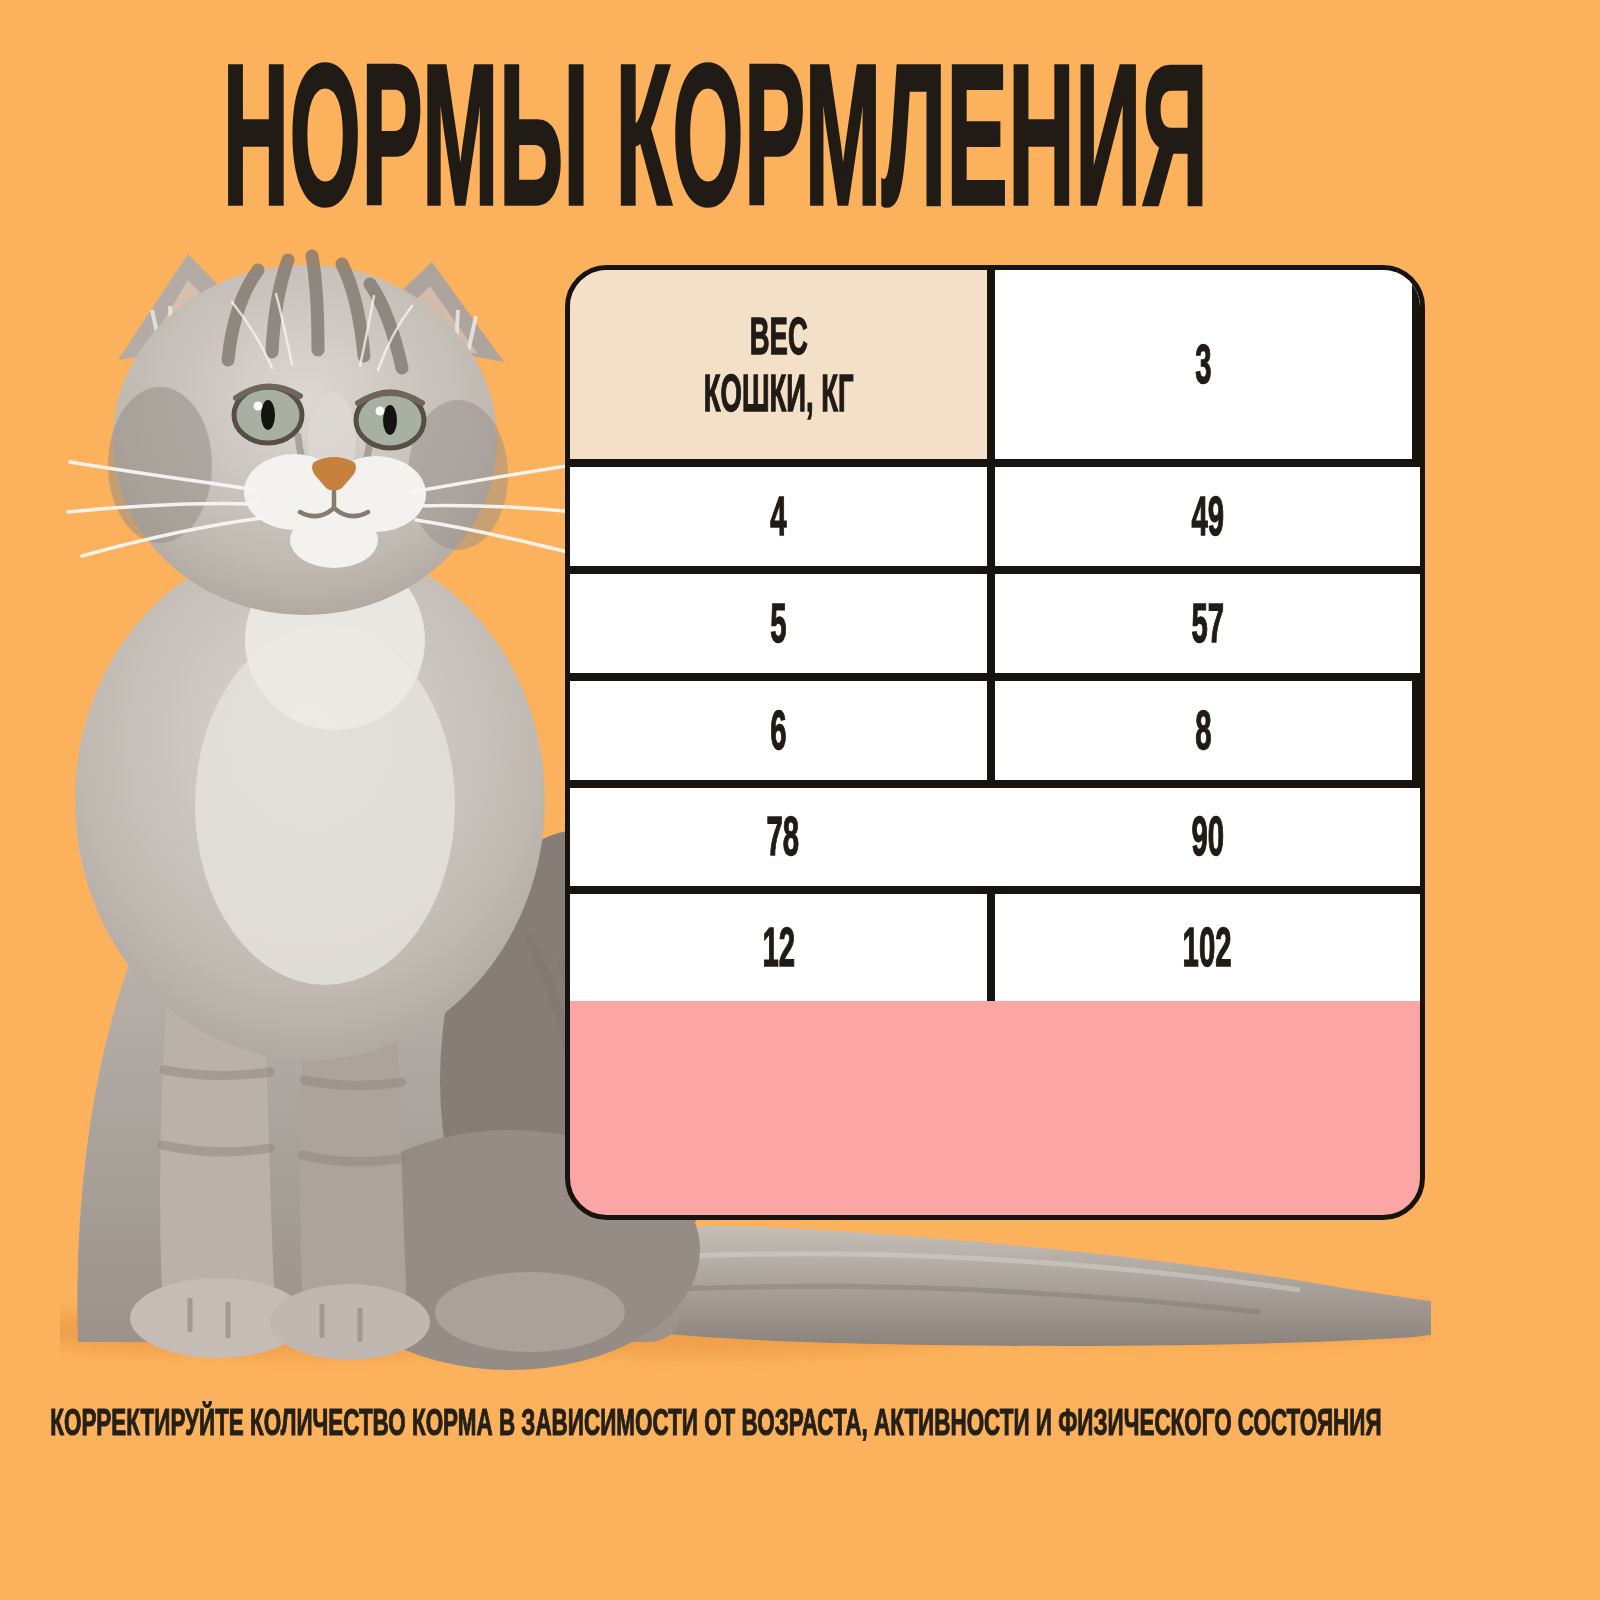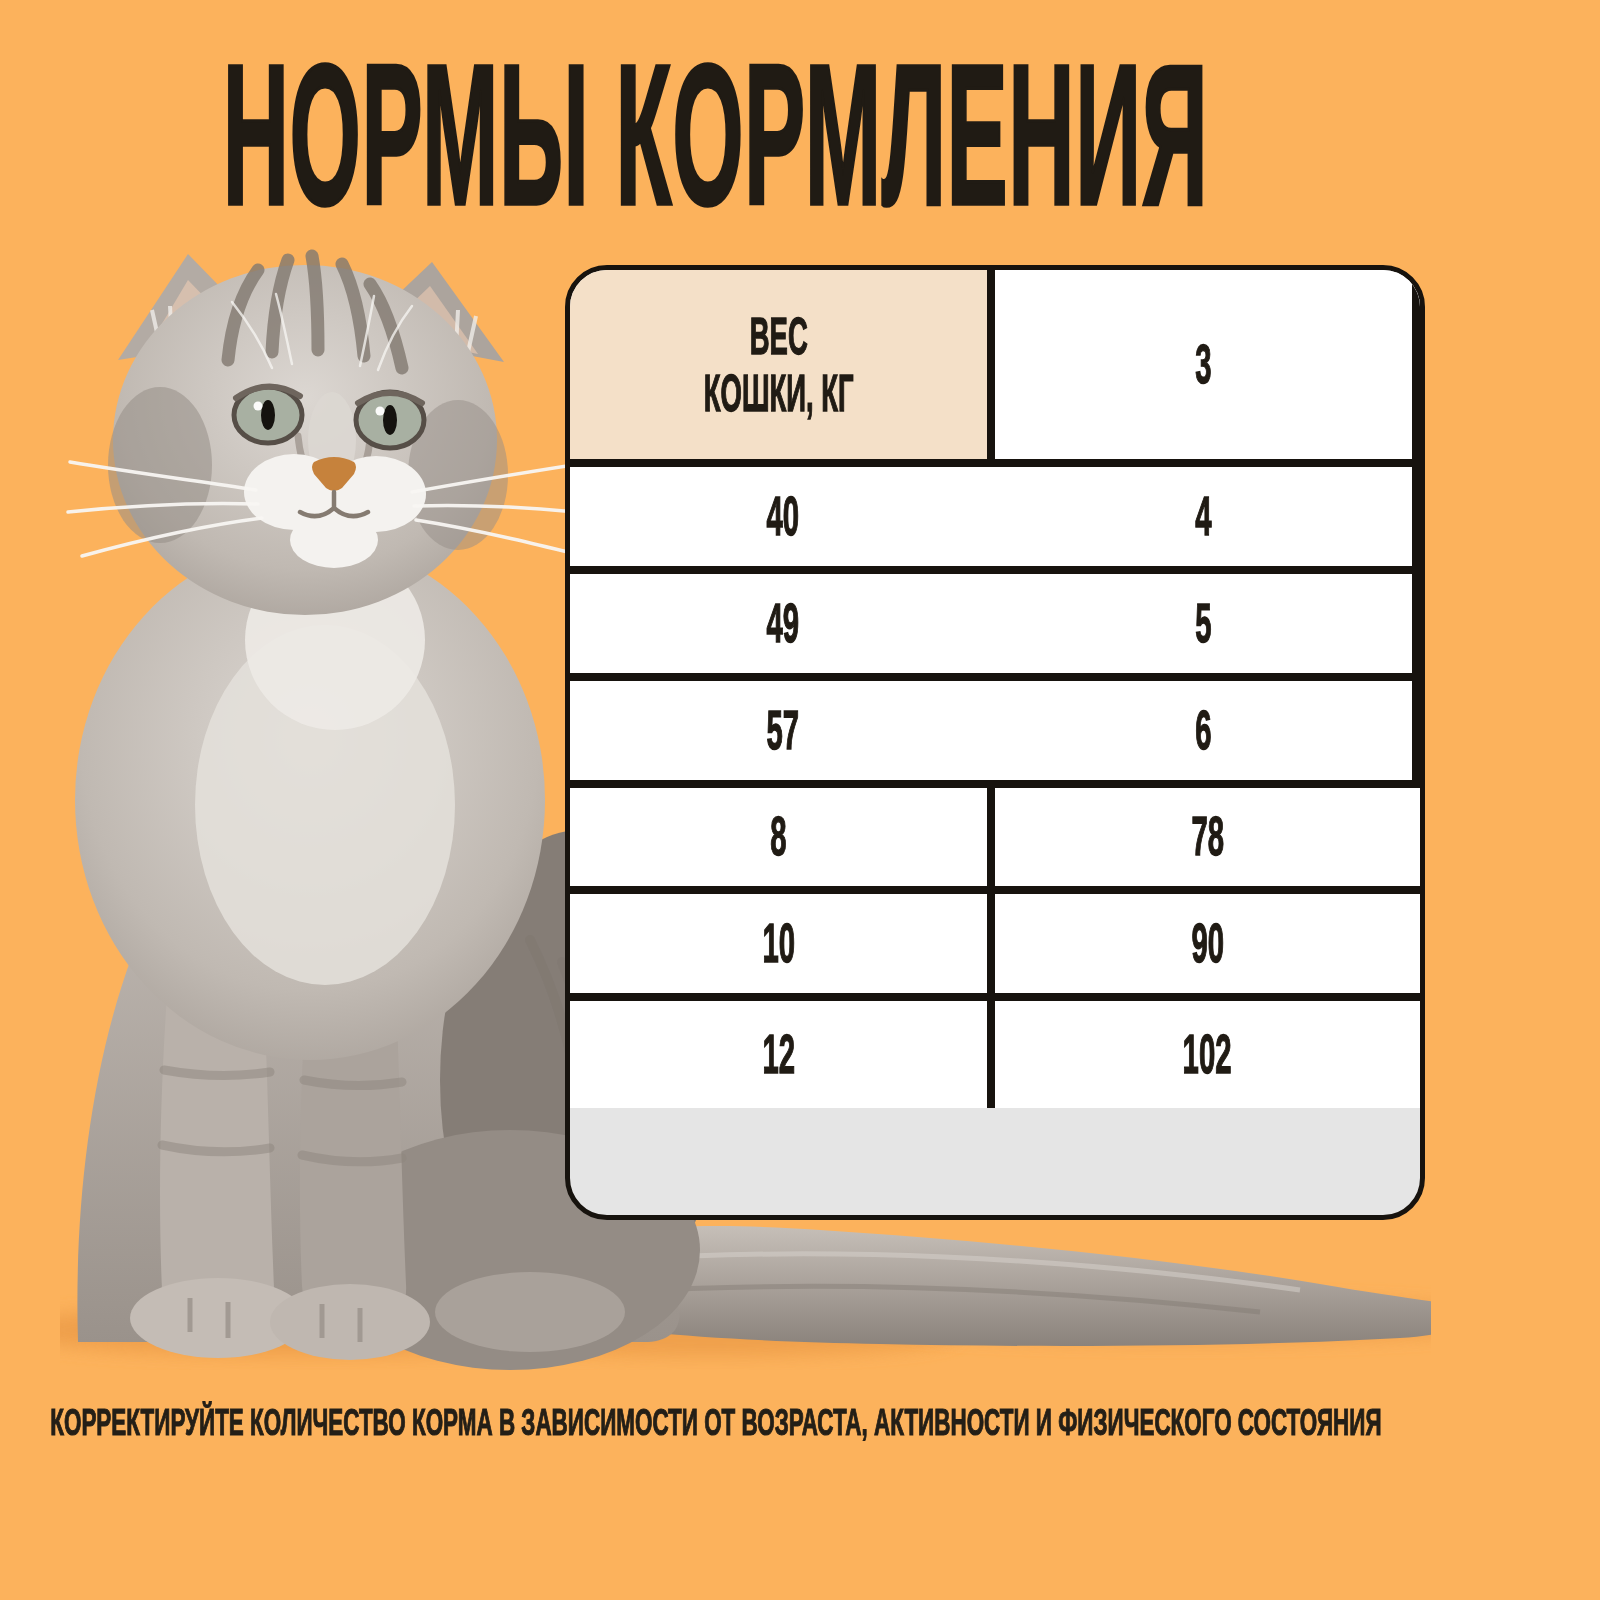--- a/index.html
+++ b/index.html
@@ -12,21 +12,21 @@
          display:flex;align-items:center;justify-content:center;z-index:3;
          font-size:170px;font-weight:700;color:#201B14;}
   .t-title{display:inline-block;white-space:nowrap;transform:scale(0.54,1.18);
            transform-origin:center;-webkit-text-stroke:3px #201B14;letter-spacing:1px;}
 
   
   .cat{position:absolute;left:60px;top:240px;width:1420px;height:1130px;z-index:1;}
 
   
   .tbl{position:absolute;left:565px;top:265px;width:860px;height:955px;
-       background:#e5e5e5;border:5px solid #17130E;border-radius:42px;overflow:hidden;
+       background:#fca5a5;border:5px solid #17130E;border-radius:42px;overflow:hidden;
        display:grid;grid-template-columns:1fr 1fr;grid-template-rows:197px repeat(7,1fr);
        z-index:2;box-sizing:border-box;}
   .cell{display:flex;align-items:center;justify-content:center;background:#FFFFFF;
         border-bottom:8px solid #17130E;}
   .cell.c1{border-right:8px solid #17130E;}
   .cell.head{background:#F4E0C8;}
   .cell.last{border-bottom:none;}
   .t-head{display:inline-block;font-size:45px;line-height:50px;font-weight:700;color:#201B14;
           white-space:pre-line;text-align:center;transform:scale(0.61,1.15);
           transform-origin:center;-webkit-text-stroke:1.2px #201B14;}
@@ -160,23 +160,20 @@
 
   <div class="tbl">
     <div class="cell head c1">
         <span class="t-head">ВЕС
 КОШКИ, КГ</span>
       </div>
 
     <div class="cell c1">
         <span class="t-num">3</span>
       </div>
-    <div class="cell">
-        <span class="t-num">40</span>
-      </div>
 
     <div class="cell c1">
         <span class="t-num">4</span>
       </div>
     <div class="cell">
         <span class="t-num">49</span>
       </div>
 
     <div class="cell c1">
         <span class="t-num">5</span>
@@ -189,23 +186,20 @@
         <span class="t-num">6</span>
       </div>
 
     <div class="cell c1">
         <span class="t-num">8</span>
       </div>
     <div class="cell">
         <span class="t-num">78</span>
       </div>
 
-    <div class="cell c1">
-        <span class="t-num">10</span>
-      </div>
     <div class="cell">
         <span class="t-num">90</span>
       </div>
 
     <div class="cell c1 last">
         <span class="t-num">12</span>
       </div>
     <div class="cell last">
         <span class="t-num">102</span>
       </div>

